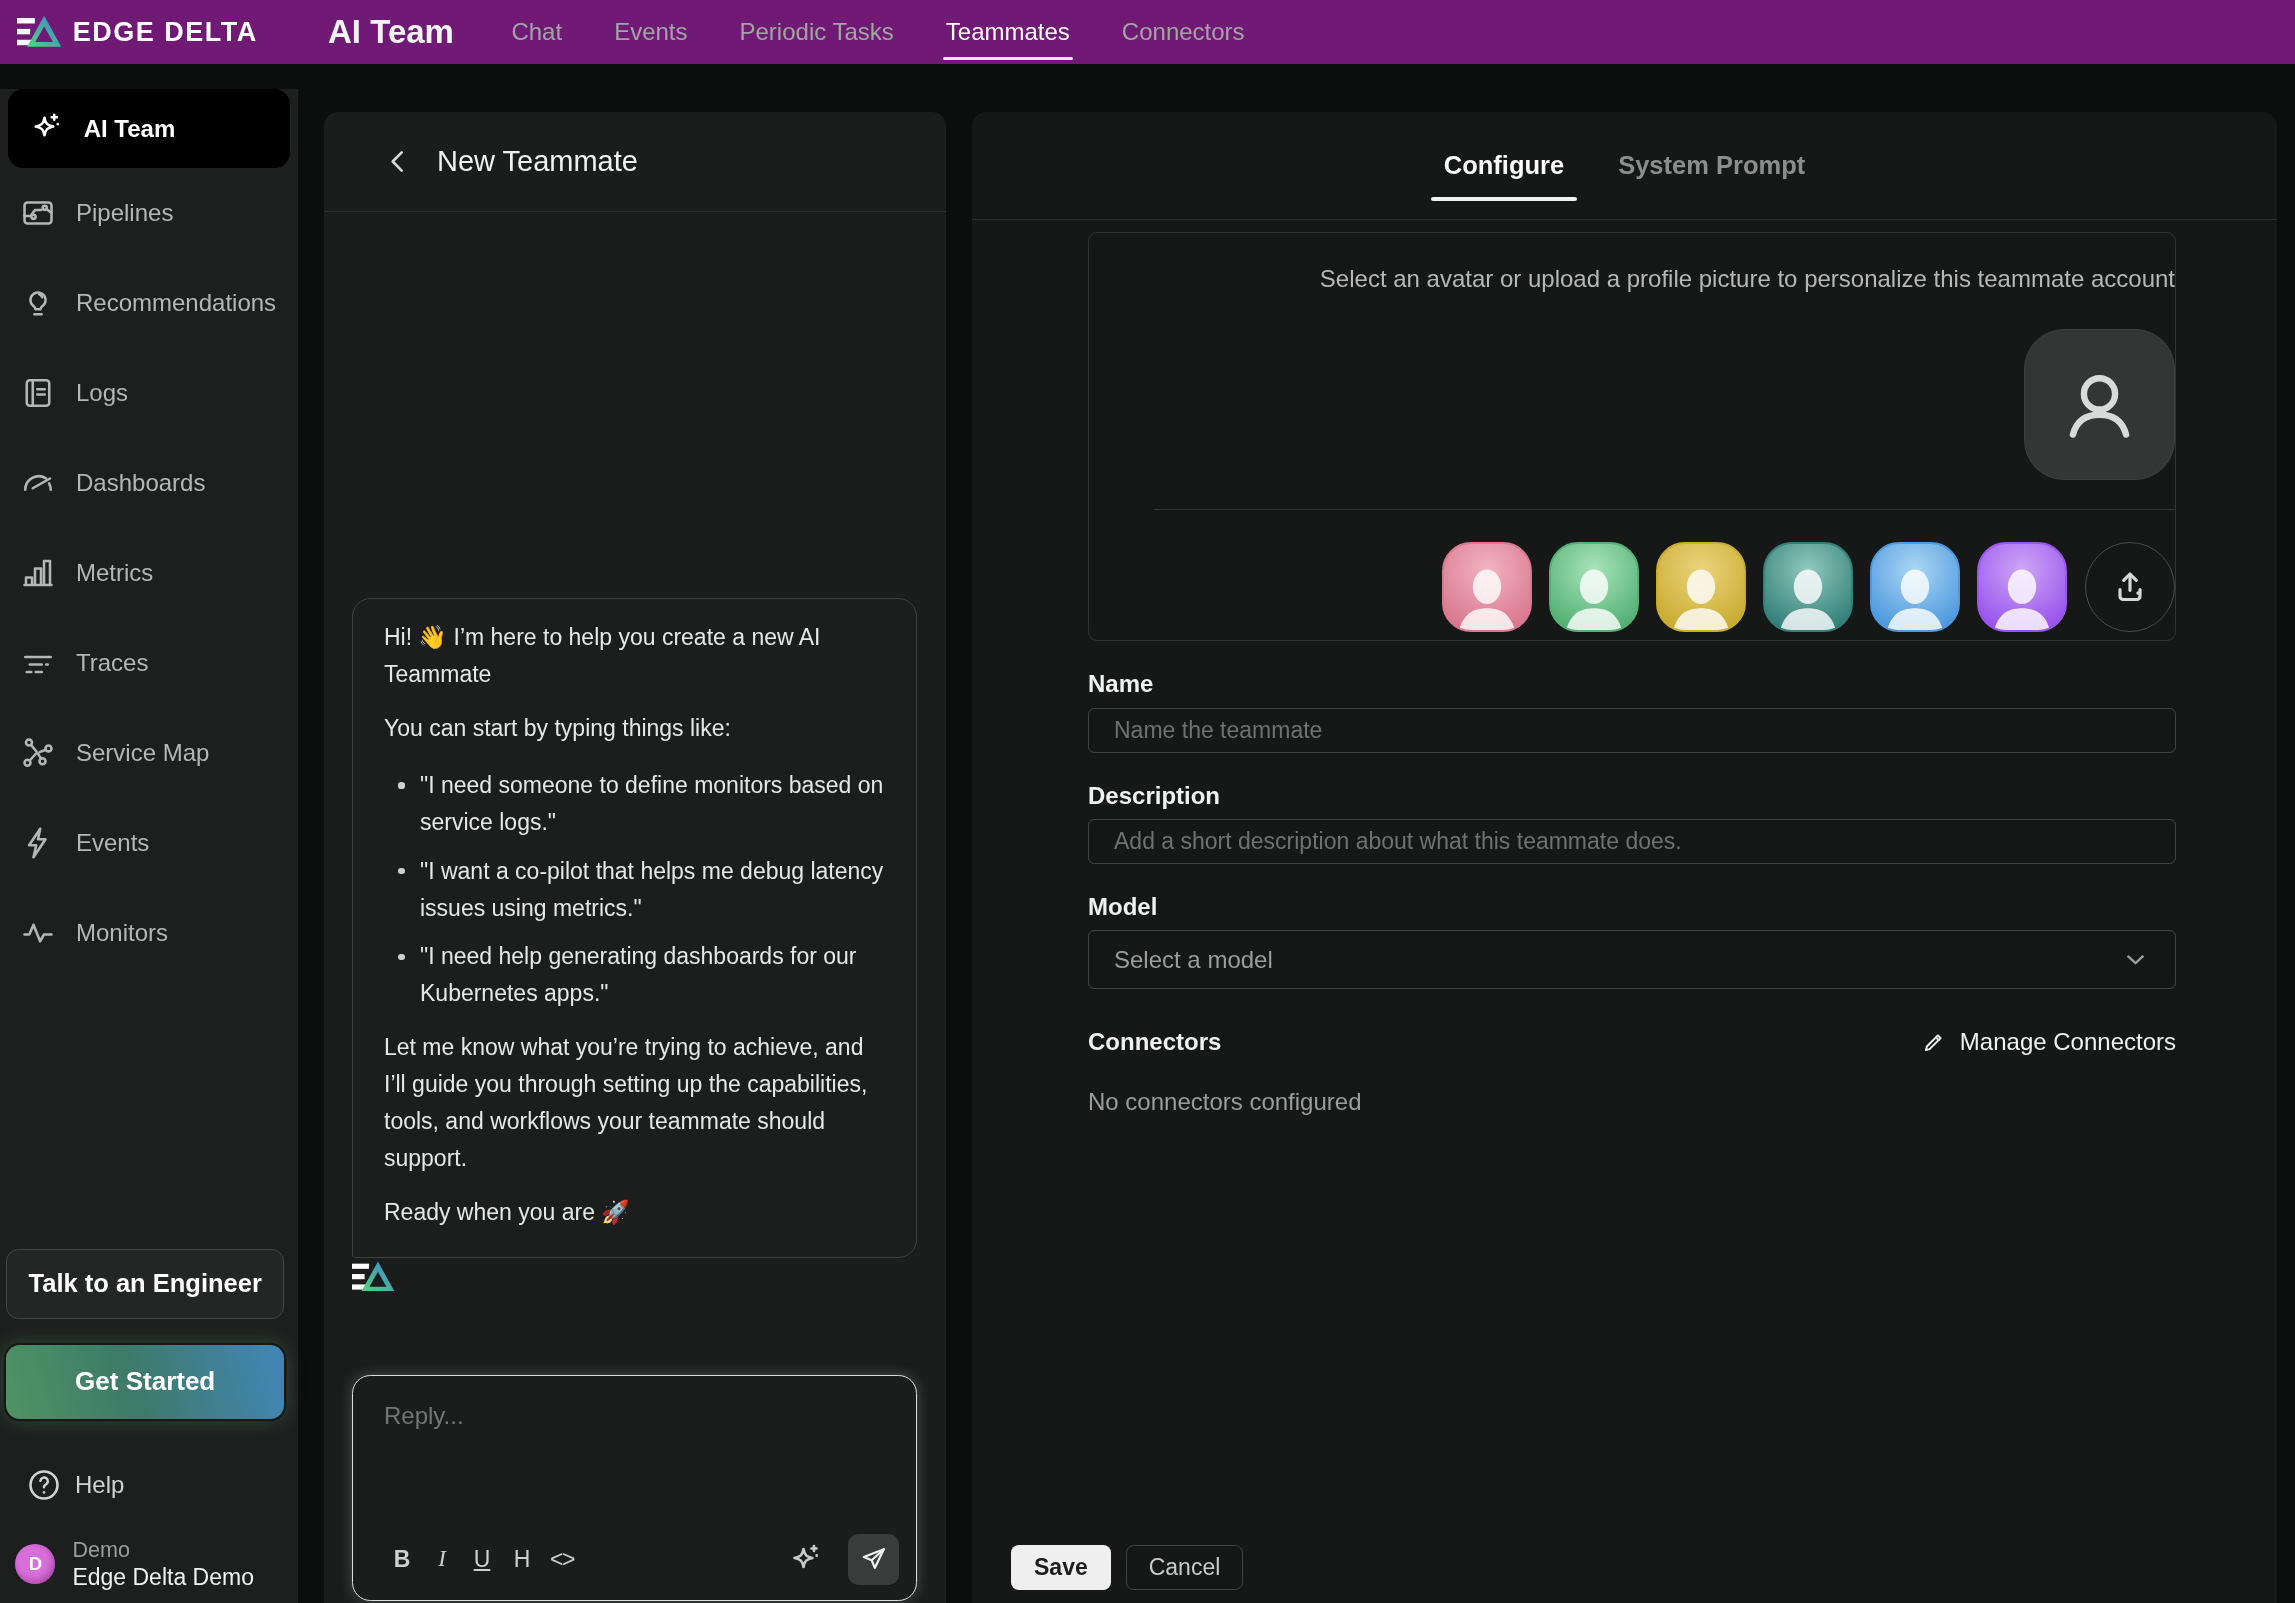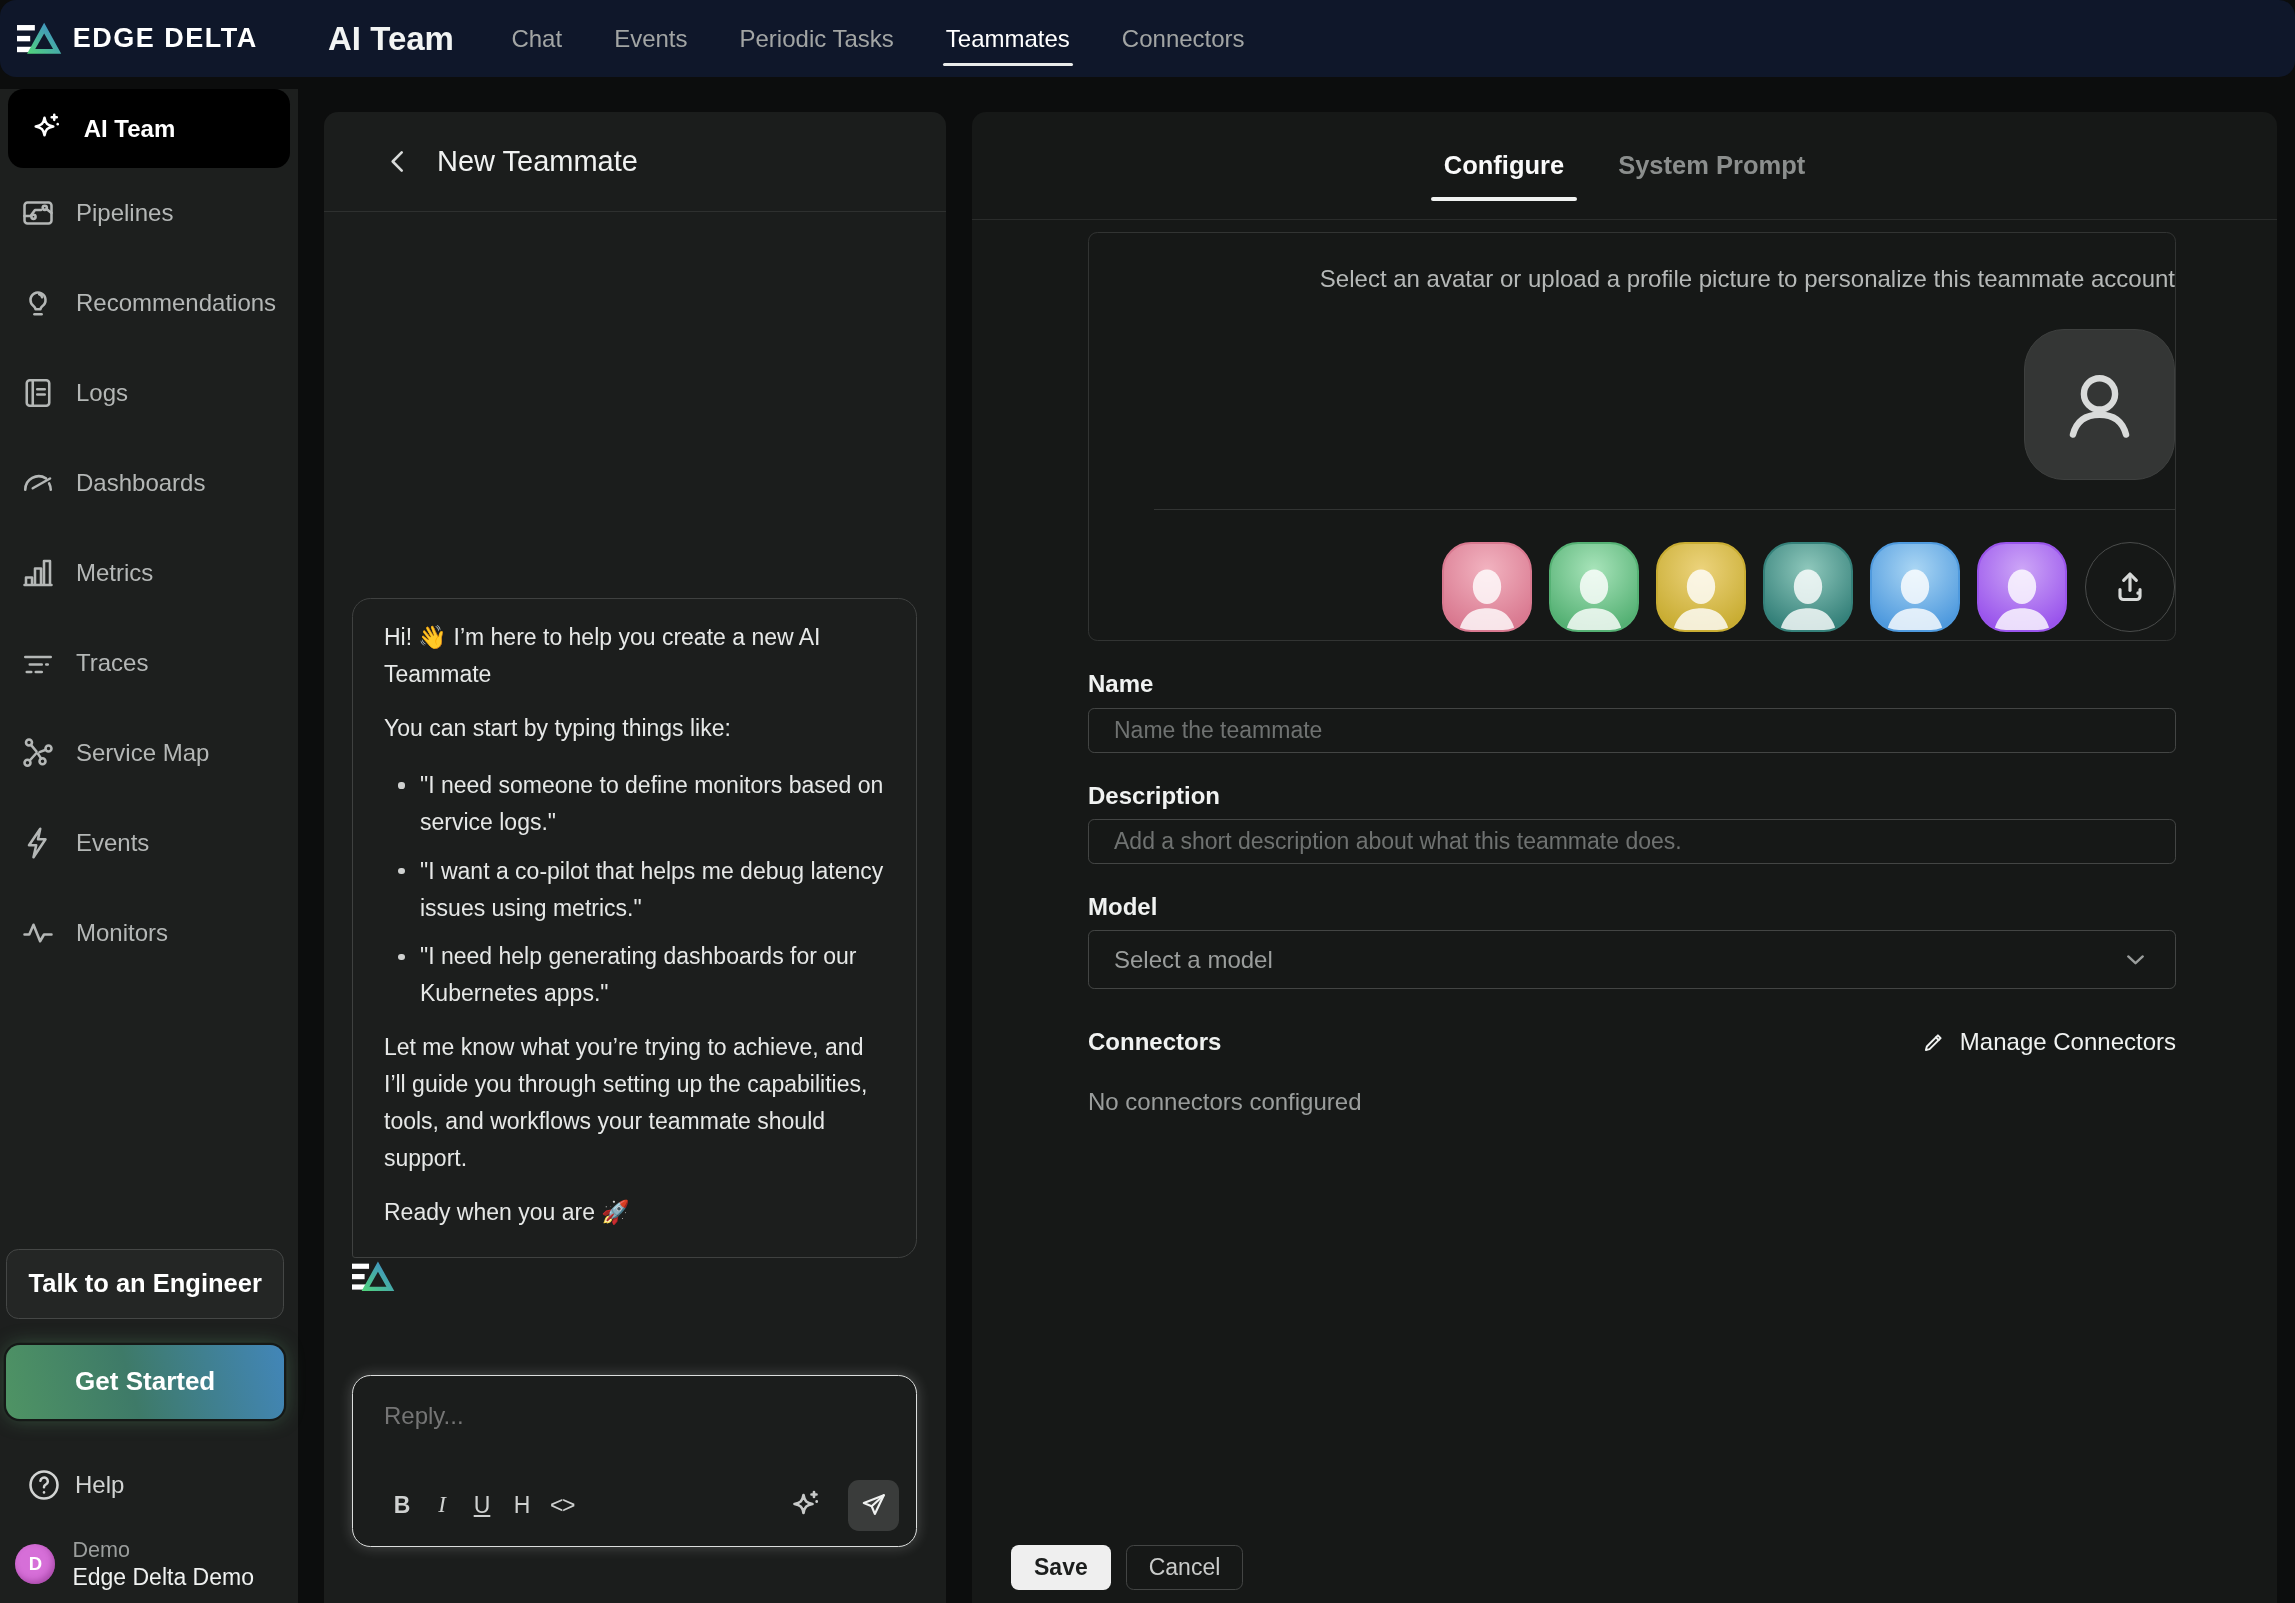--- a/index.html
+++ b/index.html
@@ -8,22 +8,22 @@
     background:#0c0d0d;
     font-family:"Liberation Sans","DejaVu Sans",sans-serif;
     color:#e3e5e4;
     position:relative;
     font-size:23px;
   }
   svg { display:block; }
 
   
   .topbar {
-    position:absolute; top:0; left:0; right:0; height:77px;
-    background:#0f172a; display:flex; align-items:center;border-radius:16px;
+    position:absolute; top:0; left:0; right:0; height:64px;
+    background:#701a75; display:flex; align-items:center;
   }
   .logo-wrap { display:flex; align-items:center; gap:10.8px; margin-left:17px; width:263px; }
   .logo-text { color:#fff; font-weight:700; font-size:27px; letter-spacing:1.5px; white-space:nowrap; }
   .page-title { font-size:33px; font-weight:700; color:#f2f4f3; margin-left:48px; }
   .top-tabs { display:flex; align-items:center; gap:49px; margin-left:56px; }
   .top-tab { position:relative; font-size:24px; color:#a2a5a4; cursor:pointer; padding:4.6px 1.5px; }
   .top-tab.active { color:#fff; }
   .top-tab.active::after {
     content:""; position:absolute; left:-1.5px; right:-1.5px; bottom:-9.3px; height:3.1px;
     background:#e9ebea; border-radius:1.5px;
@@ -97,21 +97,21 @@
   .bubble p:first-child { margin-top:0; }
   .bubble ul { margin:20px 0 0 0; padding-left:36px; list-style:none; }
   .bubble li { position:relative; margin-bottom:11.6px; }
   .bubble li::before {
     content:""; position:absolute; left:-21.6px; top:15.4px; width:6.2px; height:6.2px;
     border-radius:50%; background:#cfd1d0;
   }
   .assistant-mark { position:absolute; left:28px; top:1149px; width:43px; height:32px; cursor:default; }
 
   .reply-box {
-    position:absolute; left:28px; top:1263px; width:565px; height:172px;
+    position:absolute; left:28px; top:1263px; width:565px; height:226px;
     border:1.5px solid #dcdedd; border-radius:18.5px; background:#1b1d1c;
     box-shadow:0 0 14px rgba(255,255,255,.22);
   }
   .reply-input {
     width:100%; height:131px; background:transparent; border:none; outline:none; resize:none;
     font-family:inherit; font-size:24px; color:#e6e8e7; padding:26px 31px;
   }
   .reply-input::placeholder { color:#85888
 
 7; }

